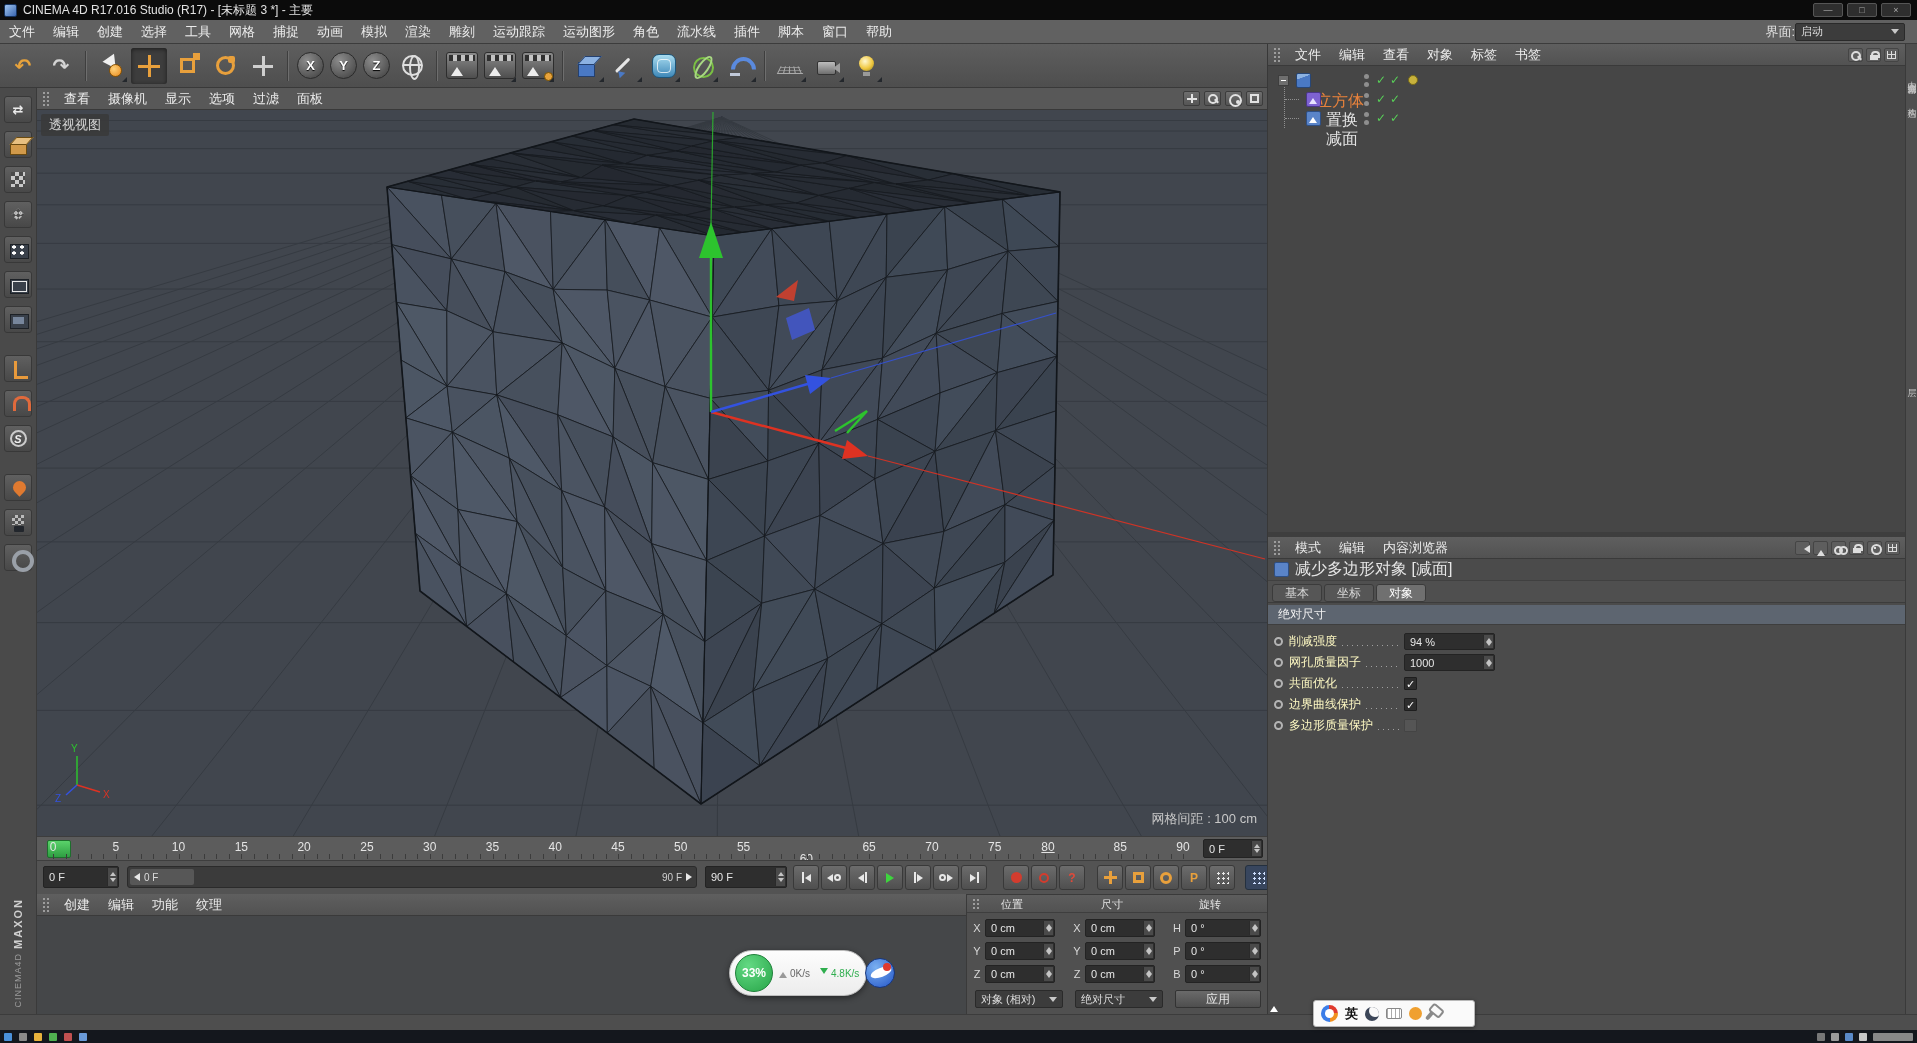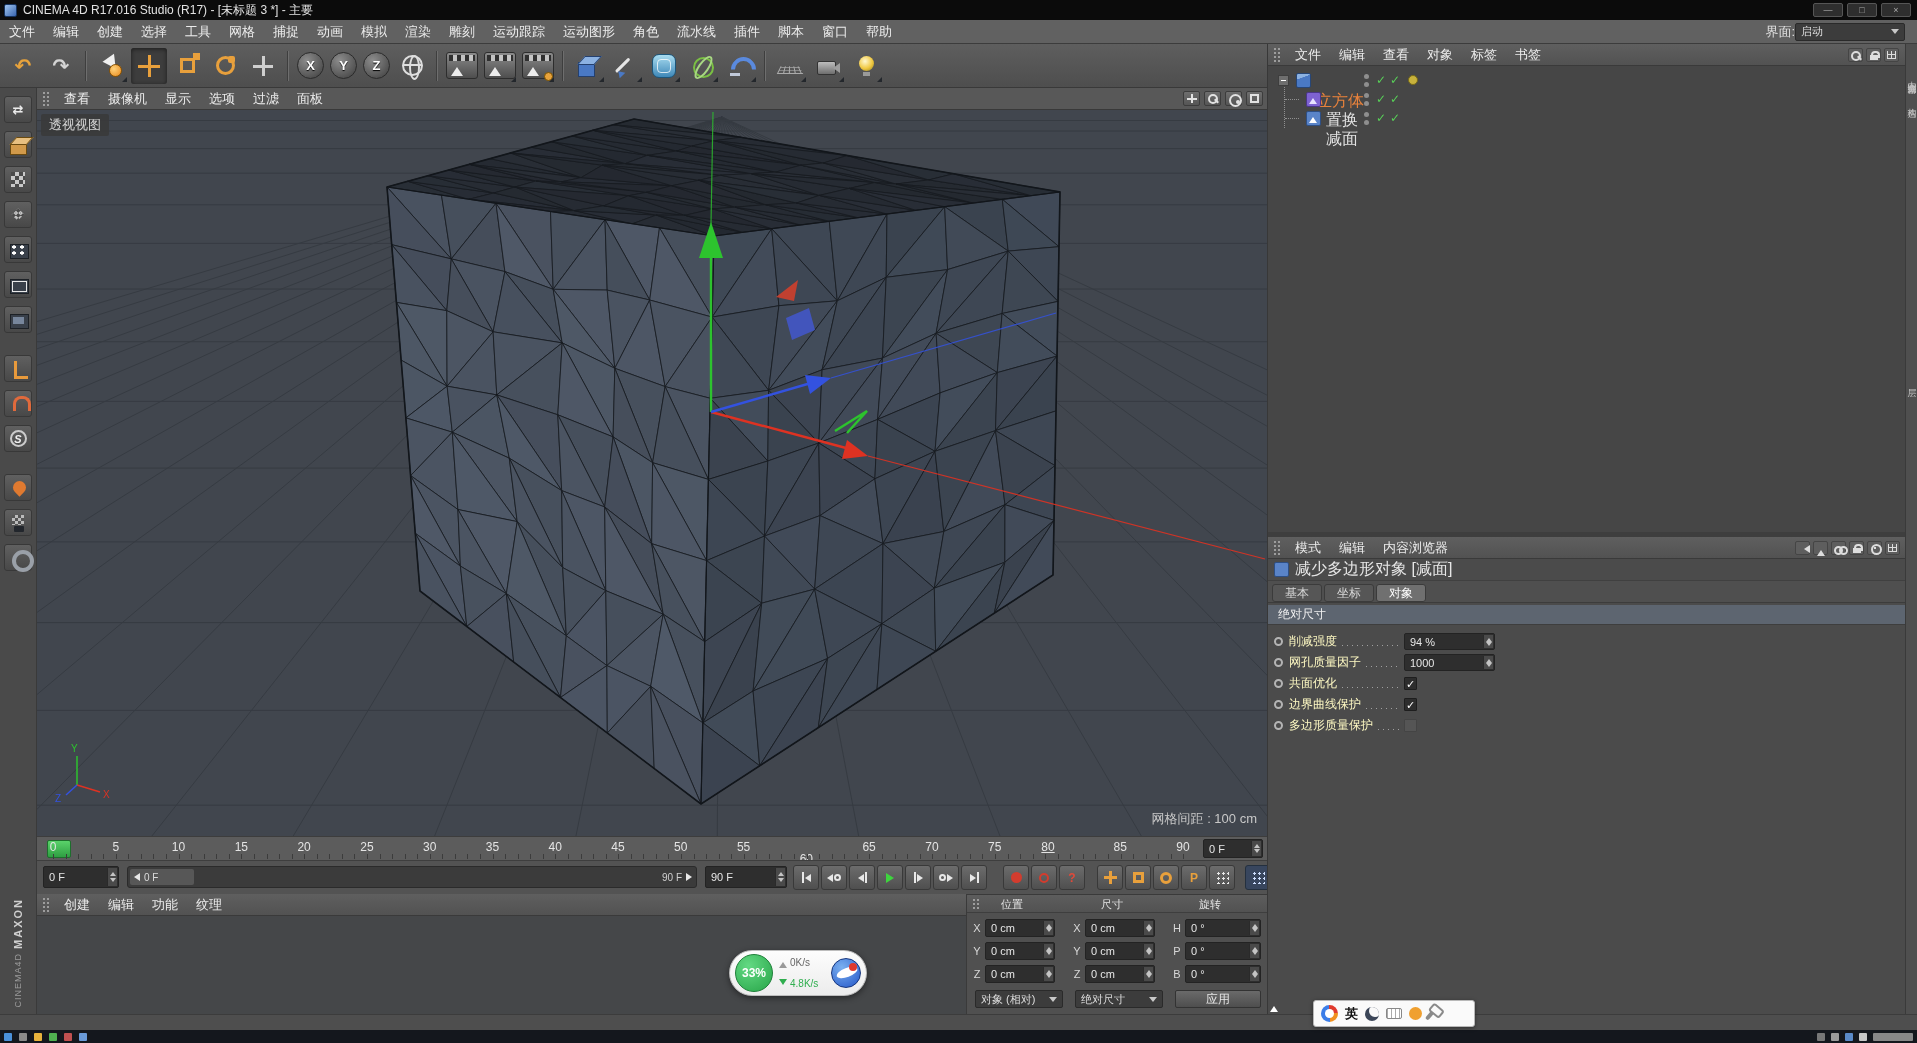--- a/index.html
+++ b/index.html
@@ -211,21 +211,21 @@
 .alabel{margin-left:6px;font-size:12px;color:#fef9c3;white-space:nowrap}
 .dots{flex:1;margin:0 5px;height:1px;background-image:repeating-linear-gradient(90deg,#a0a0a0 0 1px,transparent 1px 5px);align-self:center;margin-top:8px}
 .actl{width:96px;display:flex;align-items:center;flex:none}
 .afield{width:91px;height:17px}
 
 #sidetabs{position:absolute;left:1905px;top:44px;width:12px;height:970px;background:#4f4f4f;border-left:1px solid #3a3a3a;display:flex;flex-direction:column;align-items:center}
 .vtab{writing-mode:vertical-rl;font-size:9px;color:#c4c4c4;letter-spacing:1px;padding:4px 0;white-space:nowrap}
 
 #ball{position:absolute;left:729px;top:950px;width:138px;height:46px;background:linear-gradient(#fdfdfd,#ececec);border:1px solid #bdbdbd;border-radius:23px;box-shadow:0 2px 6px rgba(0,0,0,.45);display:flex;align-items:center;padding:8px 5px;gap:6px}
 .pgreen{width:38px;height:38px;border-radius:50%;background:radial-gradient(circle at 35% 30%,#63d983,#27a548);border:1px solid #1d8038;color:#fff;font-weight:bold;font-size:12px;display:flex;align-items:center;justify-content:center;flex:none}
-.spdcol{display:flex;flex-direction:column;justify-content:flex-end;gap:10px;font-size:10px;line-height:11px}
+.spdcol{display:flex;justify-content:flex-end;gap:10px;font-size:10px;line-height:11px}
 .spdrow{display:flex;align-items:center;gap:3px}
 .upA{width:0;height:0;border:4px solid transparent;border-bottom:6px solid #999}
 .dnA{width:0;height:0;border:4px solid transparent;border-top:6px solid #2fae4e}
 .spdup{color:#666}.spddn{color:#2fae4e}
 .pball{width:30px;height:30px;border-radius:50%;background:radial-gradient(circle at 35% 30%,#7ab0f0,#2456c8);border:1px solid #16367e;position:relative;flex:none;margin-left:auto}
 .pball:before{content:"";position:absolute;left:4px;top:9px;width:22px;height:9px;background:#fff;border-radius:50%;transform:rotate(-20deg)}
 .pball:after{content:"";position:absolute;right:3px;top:4px;width:8px;height:8px;border-radius:50%;background:#e03a2e}
 #sogou{position:absolute;left:1313px;top:1000px;width:162px;height:27px;background:#fafafa;border:1px solid #b8b8b8;border-radius:3px;box-shadow:0 1px 4px rgba(0,0,0,.4);display:flex;align-items:center;gap:7px;padding:0 7px;color:#222}
 .slogo{width:17px;height:17px;border-radius:50%;background:conic-gradient(#e03a2e 0 25%,#f09020 25% 50%,#3b7de8 50% 100%);position:relative;flex:none}
 .slogo:before{content:"";position:absolute;inset:4px;background:#fff;border-radius:50%}

